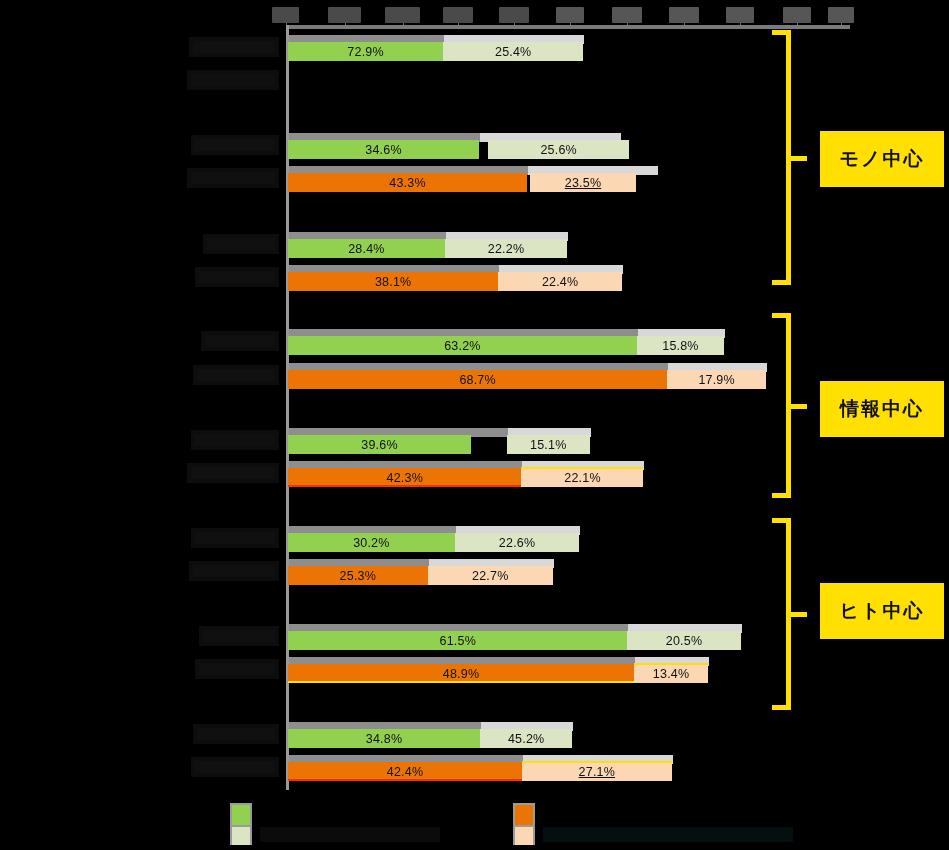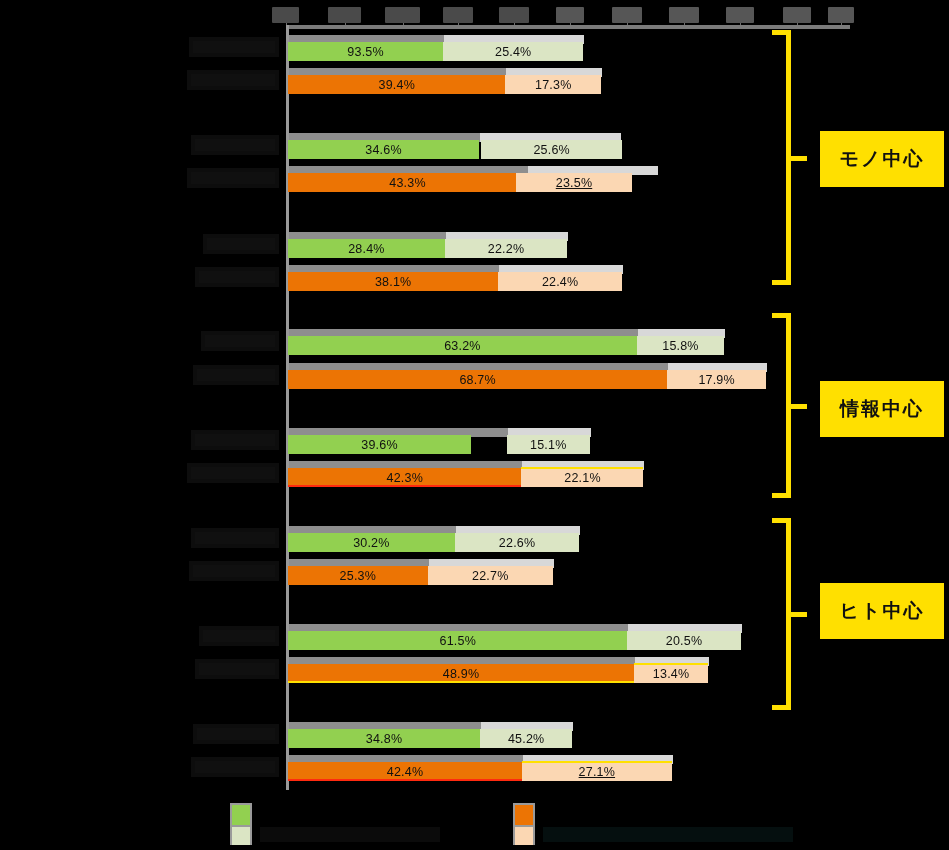--- a/index.html
+++ b/index.html
@@ -133,55 +133,49 @@
   <div class="axis-line"></div>
 
   <div id="rows">
       <div class="row" style="top: 33px; width: 949px;">
         <div class="cat-label" title="[redacted]" style="width: 90px; right: 670px;">
           <div class="redact"></div>
         </div>
         <div class="bar-track" style="width: 662px;">
           <div class="shadowbar" style="width: 155.112px;"></div>
           <div class="shadowbar2" style="left: 157.112px; width: 140.208px;"></div>
-          <div class="seg g1" style="left: 1px; width: 155.112px;">93.5%</div>
+          <div class="seg g1" style="left: 1px; width: 155.112px;">72.9%</div>
           <div class="seg g2" style="left: 156.112px; width: 140.208px;">25.4%</div>
         </div>
       </div>
       <div class="row" style="top: 66px; width: 949px;">
         <div class="cat-label" title="[redacted]" style="width: 92px; right: 670px;">
           <div class="redact"></div>
-        </div>
-        <div class="bar-track" style="width: 662px;">
-          <div class="shadowbar" style="width: 217.488px;"></div>
-          <div class="shadowbar2" style="left: 219.488px; width: 95.496px;"></div>
-          <div class="seg o1" style="left: 1px; width: 217.488px;">39.4%</div>
-          <div class="seg o2" style="left: 218.488px; width: 95.496px;">17.3%</div>
         </div>
       </div>
       <div class="row" style="top: 131px; width: 949px;">
         <div class="cat-label" title="[redacted]" style="width: 88px; right: 670px;">
           <div class="redact"></div>
         </div>
         <div class="bar-track" style="width: 662px;">
           <div class="shadowbar" style="width: 190.992px;"></div>
           <div class="shadowbar2" style="left: 192.992px; width: 141.312px;"></div>
           <div class="seg g1" style="left: 1px; width: 190.992px;">34.6%</div>
-          <div class="seg g2" style="left: 194px; width: 141.312px;">25.6%</div>
+          <div class="seg g2" style="left: 201px; width: 141.312px;">25.6%</div>
         </div>
       </div>
       <div class="row" style="top: 164px; width: 949px;">
         <div class="cat-label" title="[redacted]" style="width: 92px; right: 670px;">
           <div class="redact"></div>
         </div>
         <div class="bar-track" style="width: 662px;">
           <div class="shadowbar" style="width: 239.016px;"></div>
           <div class="shadowbar2" style="left: 241.016px; width: 129.72px;"></div>
           <div class="seg o1" style="left: 1px; width: 239.016px;">43.3%</div>
-          <div class="seg o2" style="left: 229px; width: 116px; text-decoration: underline;">23.5%</div>
+          <div class="seg o2" style="left: 243px; width: 106px; text-decoration: underline;">23.5%</div>
         </div>
       </div>
       <div class="row" style="top: 230px; width: 949px;">
         <div class="cat-label" title="[redacted]" style="width: 76px; right: 670px;">
           <div class="redact"></div>
         </div>
         <div class="bar-track" style="width: 662px;">
           <div class="shadowbar" style="width: 156.768px;"></div>
           <div class="shadowbar2" style="left: 158.768px; width: 122.544px;"></div>
           <div class="seg g1" style="left: 1px; width: 156.768px;">28.4%</div>

